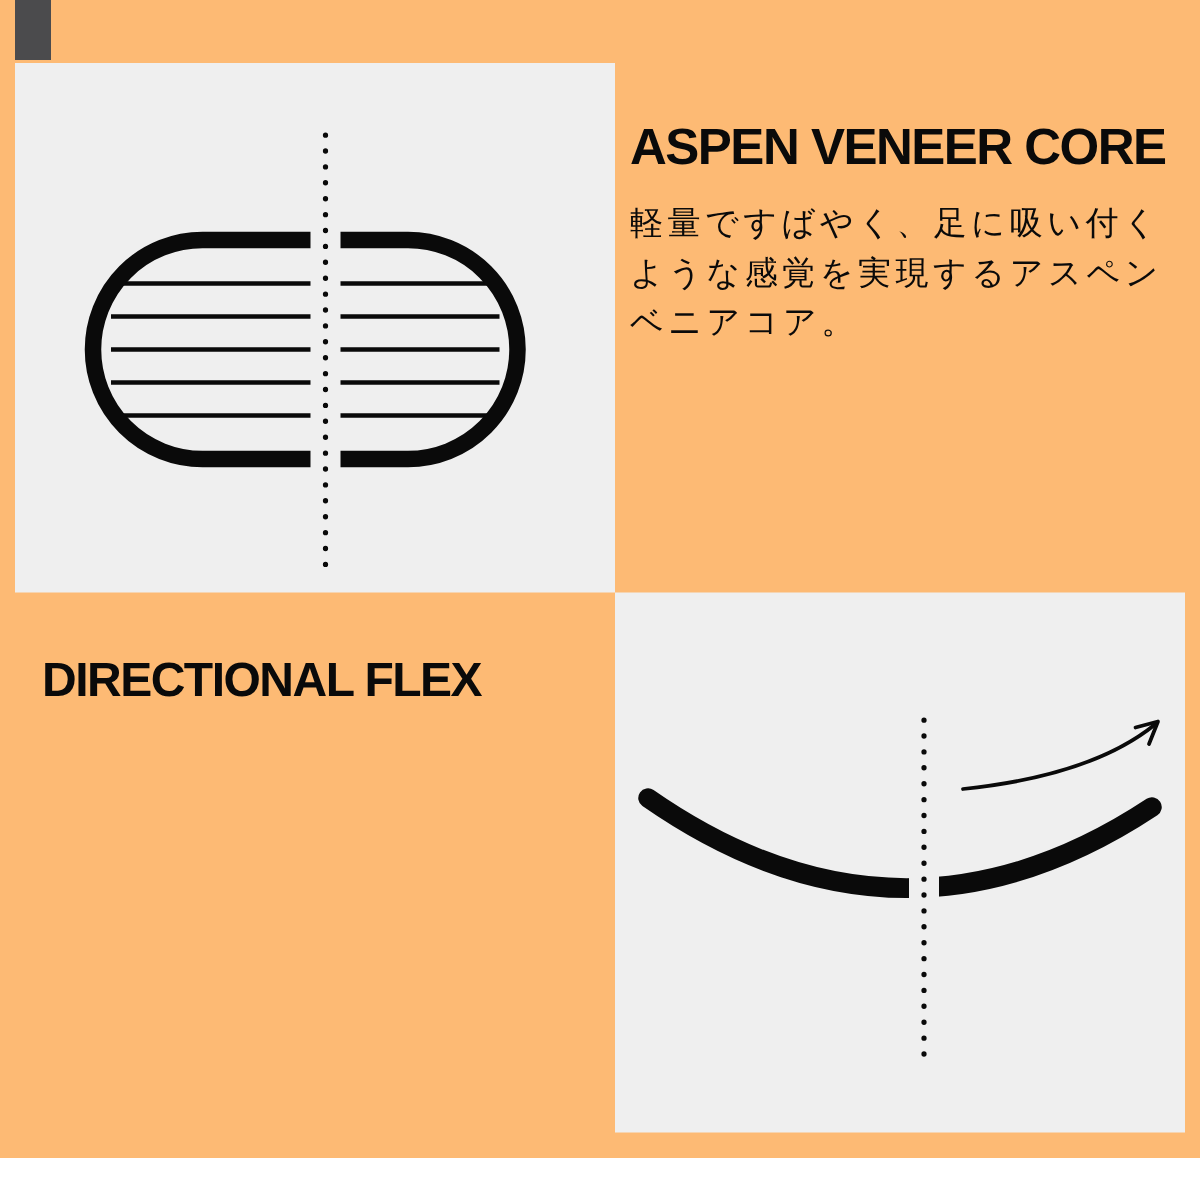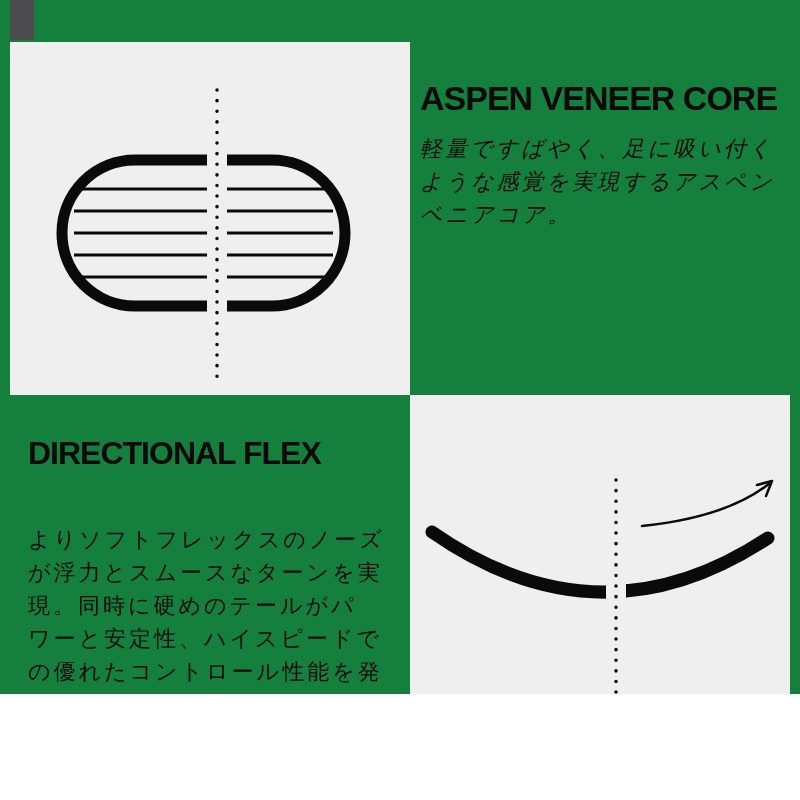--- a/index.html
+++ b/index.html
@@ -2,41 +2,41 @@
 <html style="--ink: #0a0a0a; --panel: #efefef; --tab: #4b4b4d;"><head>
 <meta charset="utf-8">
 <style>
   :root{
     --ink:#0a0a0a;
     --panel:#efefef;
     --tab:#4b4b4d;
   }
   html,body{margin:0;padding:0;background:#ffffff;}
   .page{
-    position:relative;width:800px;height:694px;background:#15803d;overflow:hidden;
+    position:relative;width:800px;height:772px;background:#fdba74;overflow:hidden;
     font-family:"Liberation Sans","DejaVu Sans",sans-serif;color:var(--ink);
   }
   .corner-tab{
     position:absolute;left:10px;top:0;width:24px;height:40px;background:var(--tab);
   }
   .panel{
     position:absolute;background:var(--panel);
   }
   .core-panel{left:10px;top:42px;width:400px;height:353px;}
   .flex-panel{left:410px;top:395px;width:380px;height:360px;}
   .panel svg{display:block;width:100%;height:100%;color:var(--ink);}
   .text-block h2{
     margin:0;font-weight:bold;letter-spacing:-1px;line-height:1.1;white-space:nowrap;
   }
   .text-block p{
     white-space:pre-line;letter-spacing:3px;
   }
   .core-text{position:absolute;left:420px;top:80px;width:372px;}
   .core-text h2{font-size:34px;}
-  .core-text p{margin:15px 0 0 0;font-size:22px;line-height:33px;font-style:italic;}
+  .core-text p{margin:15px 0 0 0;font-size:22px;line-height:33px;}
   .flex-text{position:absolute;left:28px;top:436px;width:362px;}
   .flex-text h2{font-size:32px;text-align:left;}
   .flex-text p{margin:52px 0 0 0;font-size:22px;line-height:33px;}
 </style>
 </head>
 <body>
 
 <div class="page">
 
   <div class="corner-tab"></div>
@@ -62,26 +62,20 @@
 
   <div class="text-block core-text">
     <h2>ASPEN VENEER CORE</h2>
     <p>軽量ですばやく、足に吸い付く
 ような感覚を実現するアスペン
 ベニアコア。</p>
   </div>
 
   <div class="text-block flex-text">
     <h2>DIRECTIONAL FLEX</h2>
-    <p>よりソフトフレックスのノーズ
-が浮力とスムースなターンを実
-現。同時に硬めのテールがパ
-ワーと安定性、ハイスピードで
-の優れたコントロール性能を発
-揮します。</p>
   </div>
 
   <section class="panel flex-panel">
     <svg viewBox="0 0 380 360" xmlns="http://www.w3.org/2000/svg">
 
       <path d="M 22 137 Q 190 254 358 143" fill="none" stroke="currentColor" stroke-width="13" stroke-linecap="round"></path>
 
       <rect x="196" y="150" width="20" height="90" style="fill:var(--panel,#efefef)"></rect>
 
       <line x1="206" y1="85" x2="206" y2="308" stroke="currentColor" stroke-width="3.5" stroke-linecap="round" stroke-dasharray="0.1 10.5"></line>

